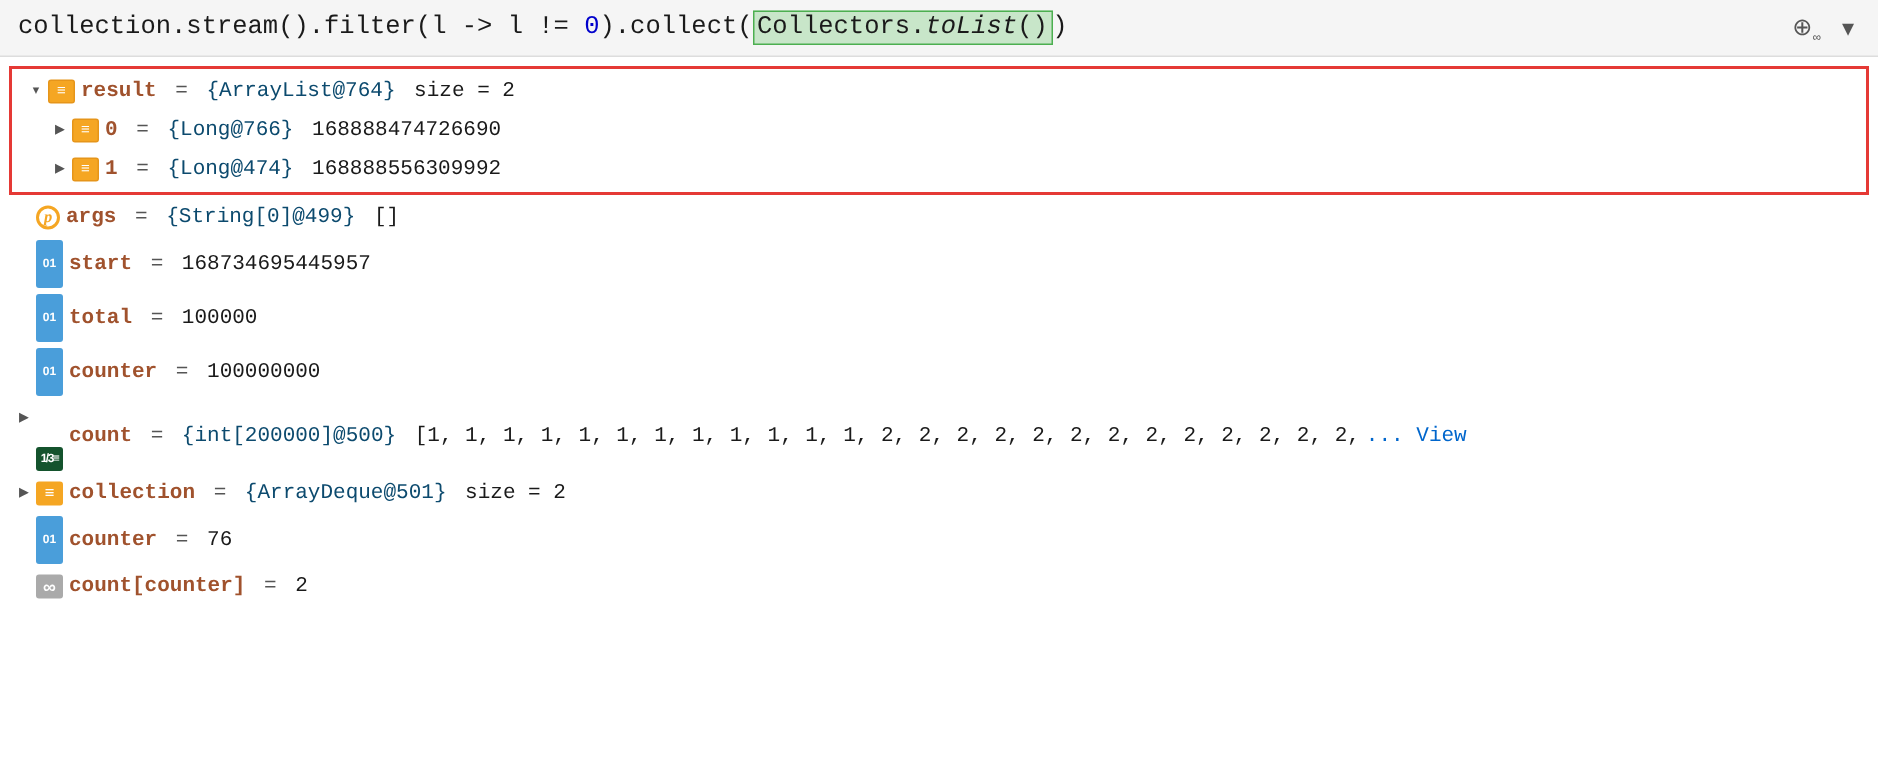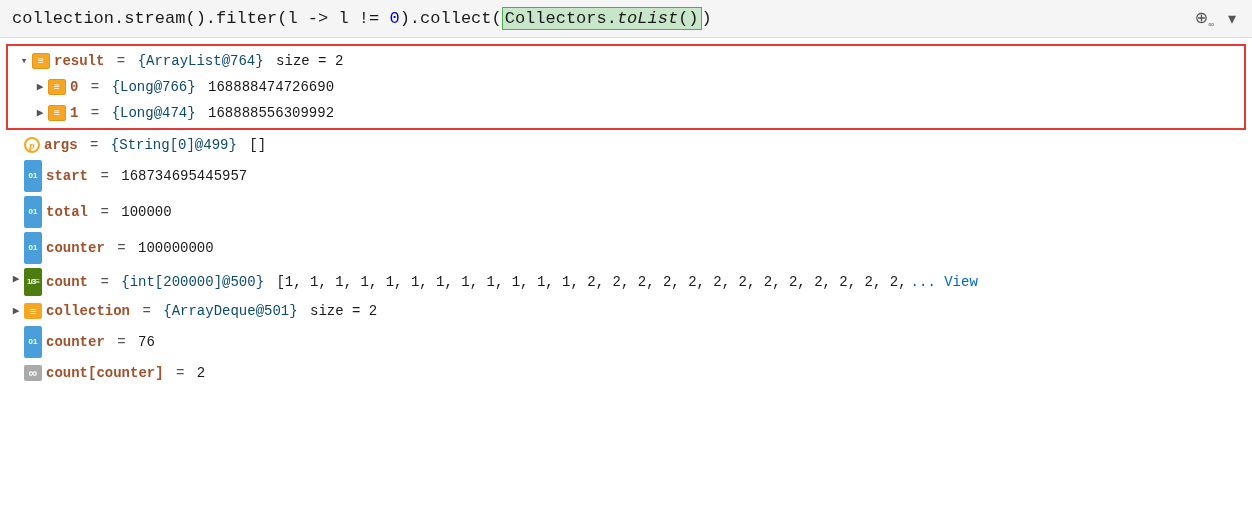--- a/index.html
+++ b/index.html
@@ -122,25 +122,26 @@
 
     .icon-01 {
       background: #4a9eda;
       color: white;
       font-size: 9px;
       width: 18px;
       height: 32px;
     }
 
     .icon-count {
-      background: #4d7c0f;
+      background: #14532d;
       color: white;
       font-size: 8px;
       width: 18px;
-      height: 28px;
+      height: 16px;
+      margin-top: 30px;
     }
 
     .icon-collection {
       background: #f5a623;
       color: white;
       font-size: 11px;
       width: 18px;
       height: 16px;
     }
 

